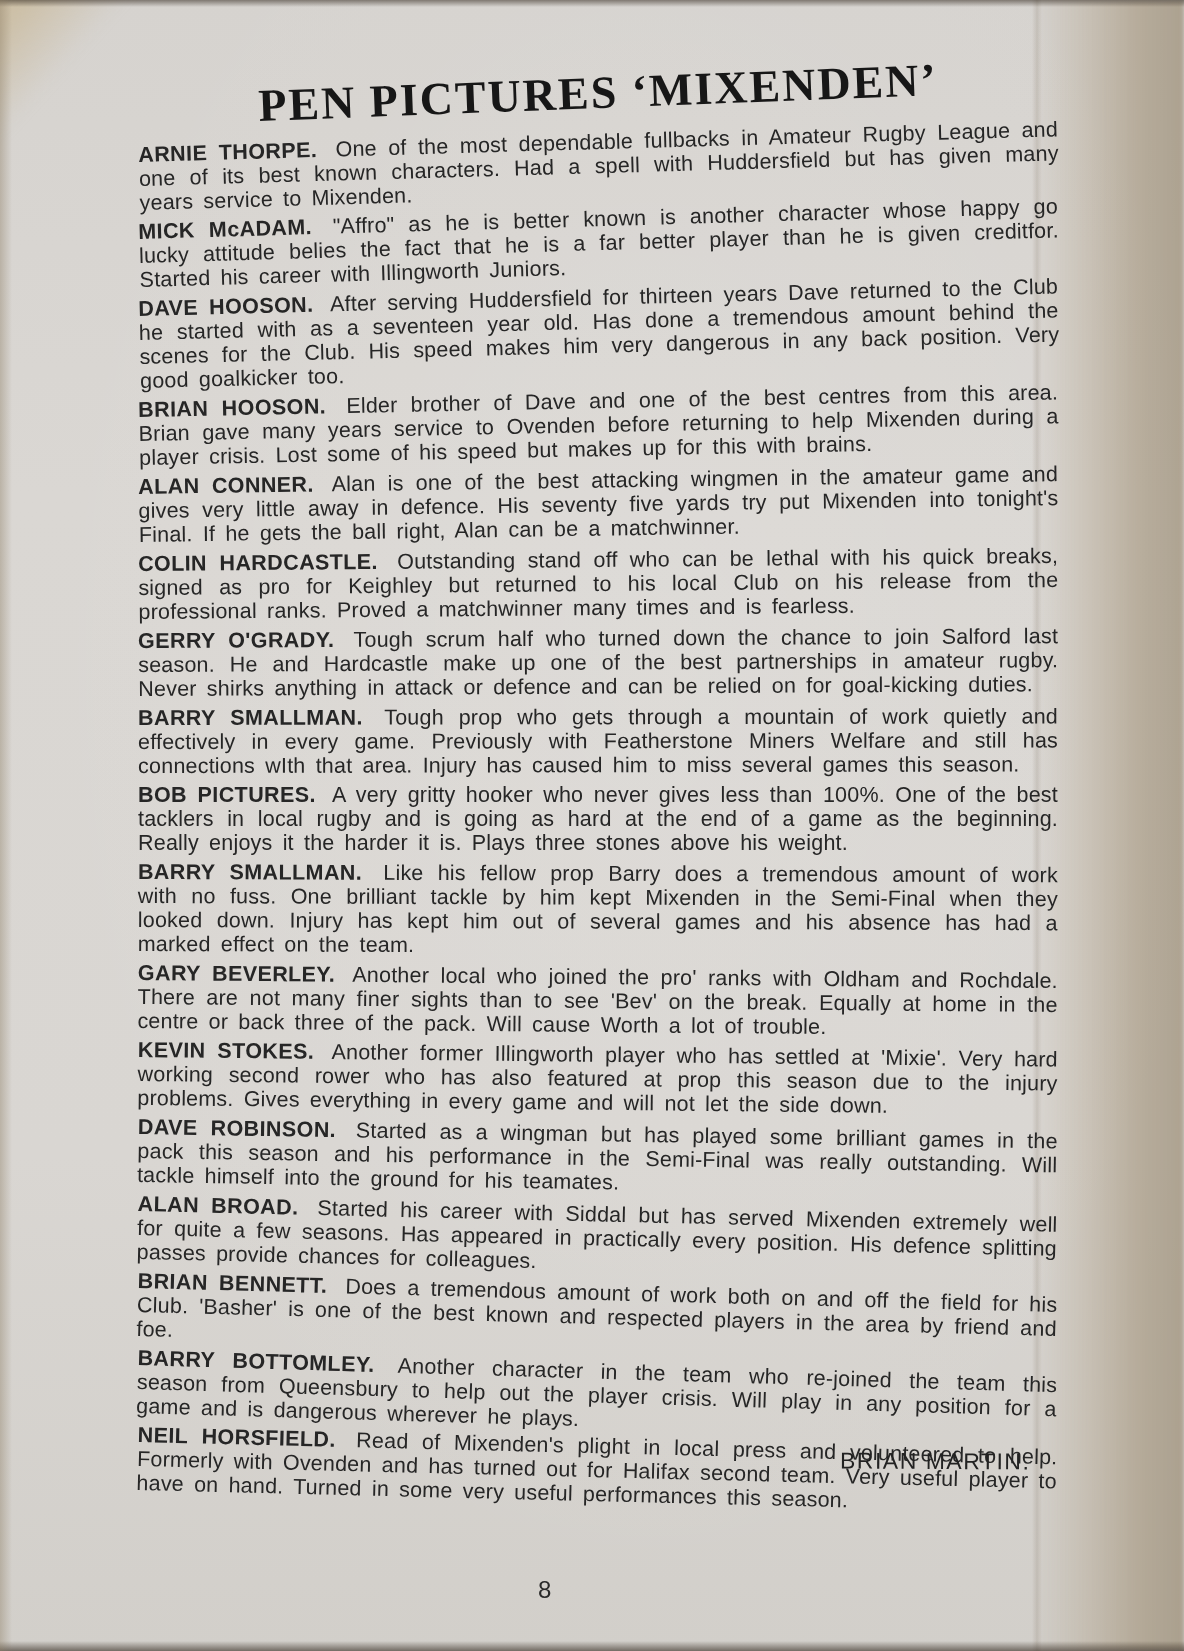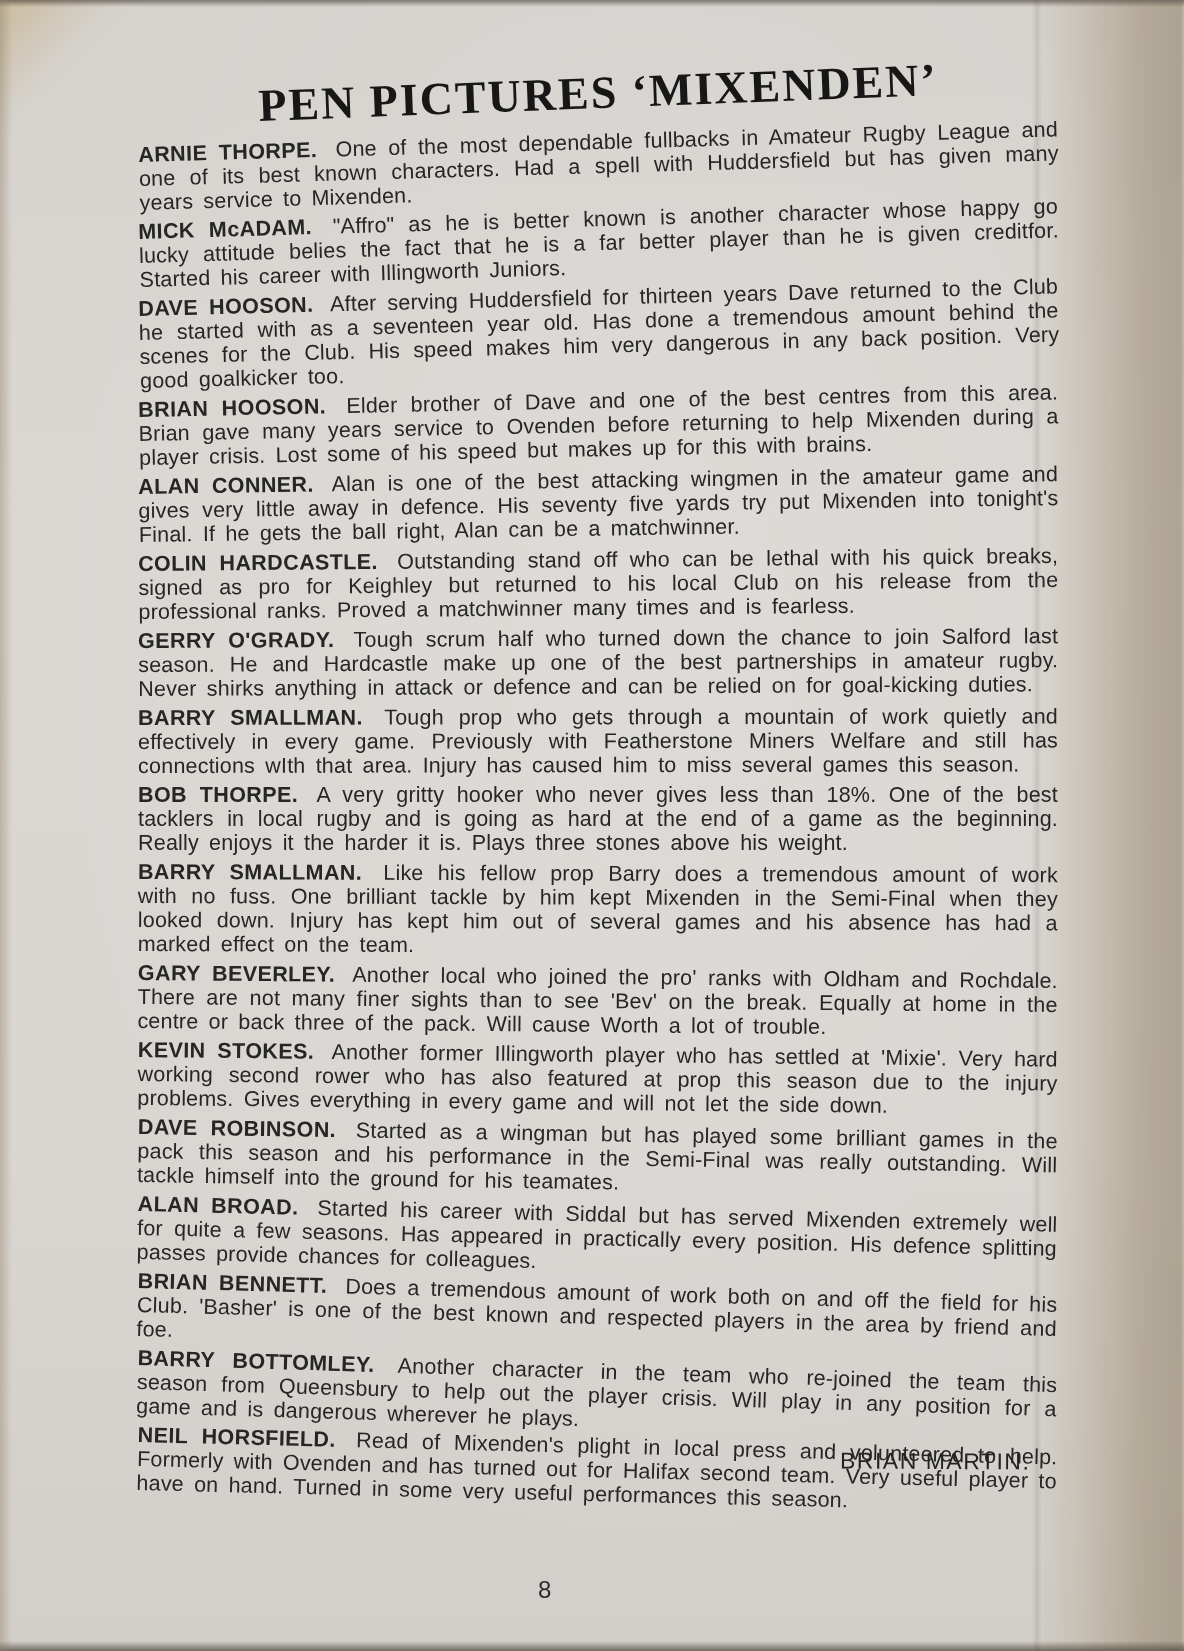--- a/index.html
+++ b/index.html
@@ -101,22 +101,22 @@
     </p>
     <p class="entry" style="transform:rotate(-0.3deg)">
       <span class="pname">GERRY O'GRADY.</span>
       <span>Tough scrum half who turned down the chance to join Salford last season. He and Hardcastle make up one of the best partnerships in amateur rugby. Never shirks anything in attack or defence and can be relied on for goal-kicking duties.</span>
     </p>
     <p class="entry" style="transform:rotate(-0.1deg)">
       <span class="pname">BARRY SMALLMAN.</span>
       <span>Tough prop who gets through a mountain of work quietly and effectively in every game. Previously with Featherstone Miners Welfare and still has connections wIth that area. Injury has caused him to miss several games this season.</span>
     </p>
     <p class="entry" style="transform:rotate(0deg)">
-      <span class="pname">BOB THORPE.</span>
-      <span>A very gritty hooker who never gives less than 18%. One of the best tacklers in local rugby and is going as hard at the end of a game as the beginning. Really enjoys it the harder it is. Plays three stones above his weight.</span>
+      <span class="pname">BOB PICTURES.</span>
+      <span>A very gritty hooker who never gives less than 100%. One of the best tacklers in local rugby and is going as hard at the end of a game as the beginning. Really enjoys it the harder it is. Plays three stones above his weight.</span>
     </p>
     <p class="entry" style="transform:rotate(0.2deg)">
       <span class="pname">BARRY SMALLMAN.</span>
       <span>Like his fellow prop Barry does a tremendous amount of work with no fuss. One brilliant tackle by him kept Mixenden in the Semi-Final when they looked down. Injury has kept him out of several games and his absence has had a marked effect on the team.</span>
     </p>
     <p class="entry" style="transform:rotate(0.5deg)">
       <span class="pname">GARY BEVERLEY.</span>
       <span>Another local who joined the pro' ranks with Oldham and Rochdale. There are not many finer sights than to see 'Bev' on the break. Equally at home in the centre or back three of the pack. Will cause Worth a lot of trouble.</span>
     </p>
     <p class="entry" style="transform:rotate(0.6deg)">

